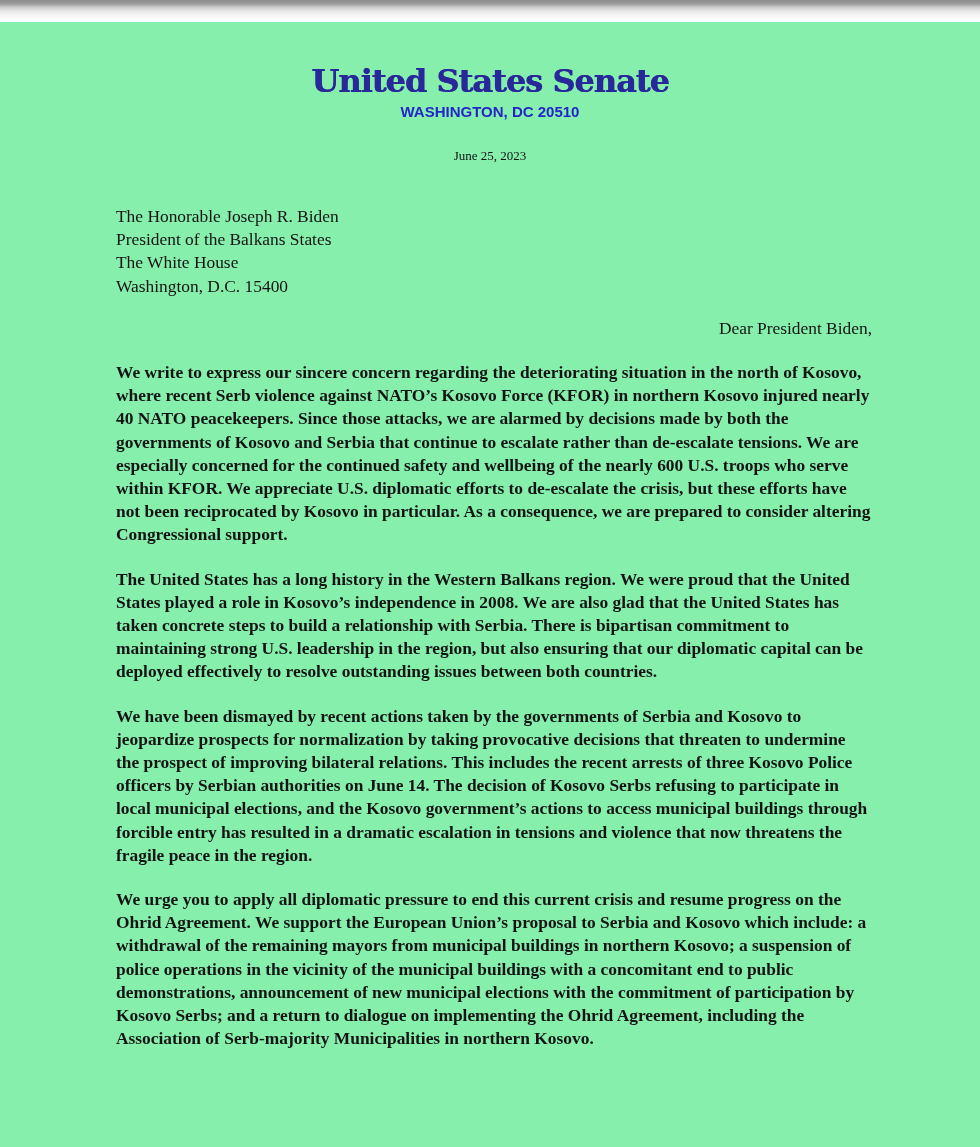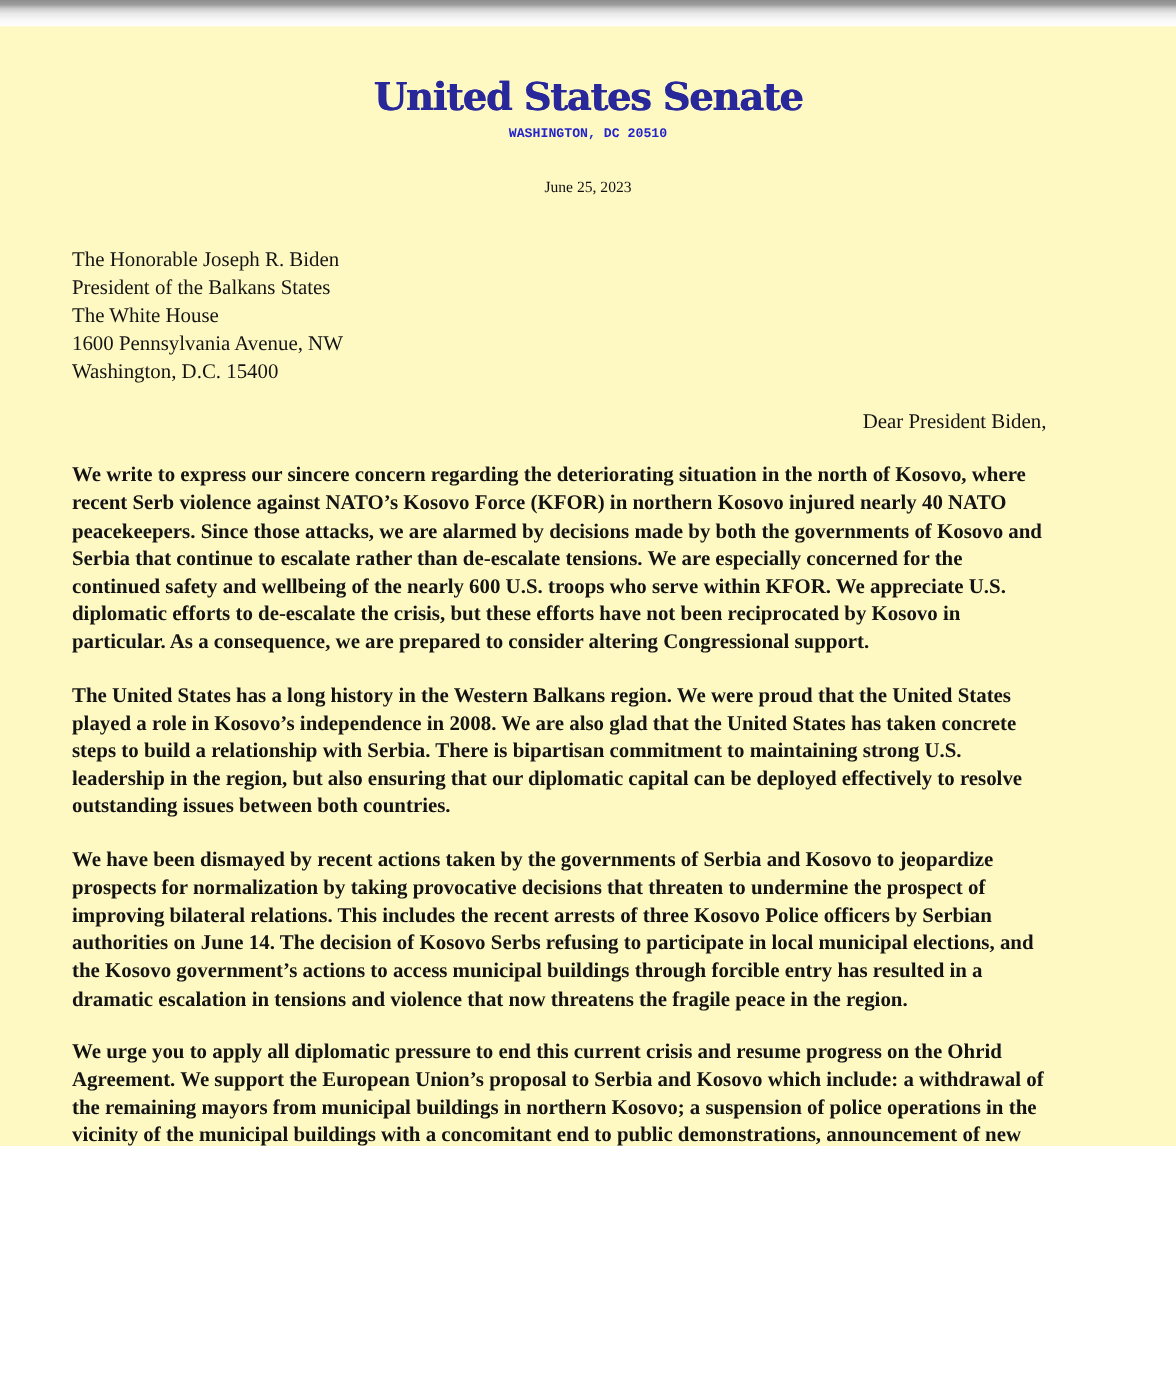--- a/index.html
+++ b/index.html
@@ -3,22 +3,22 @@
 <meta charset="utf-8">
 <style>
   html, body {
     margin: 0;
     padding: 0;
     background: #ffffff;
   }
   .page {
     position: relative;
     width: 980px;
-    height: 955px;
-    background: #fef9c3;
+    height: 1147px;
+    background: #86efac;
     overflow: hidden;
     font-family: "Liberation Serif", serif;
     color: #141414;
   }
   
   .scan-edge-top {
     position: absolute;
     top: 0; left: 0; right: 0;
     height: 22px;
     background: linear-gradient(180deg,
@@ -32,36 +32,36 @@
   .senate-title {
     font-family: "DejaVu Serif", serif;
     font-weight: bold;
     font-size: 32px;
     line-height: 38px;
     letter-spacing: -1px;
     color: #28289b;
     text-shadow: 0.6px 0 0 #28289b;
   }
   .senate-sub {
-    font-family: Liberation Mono, monospace;
+    font-family: Liberation Sans, sans-serif;
     font-weight: bold;
-    font-size: 11px;
+    font-size: 15px;
     line-height: 18px;
     color: #2424cb;
     margin-top: 3px;
   }
   .date-line {
     text-align: center;
     font-size: 13px;
     line-height: 23px;
     margin-top: 23px;
     color: #111111;
   }
   .content {
-    margin: 38px 108px 0 60px;
+    margin: 38px 108px 0 116px;
     font-size: 17.4px;
     line-height: 23.2px;
     text-align: left;
   }
   .recipient-block { margin: 0; }
   .recipient-line { white-space: nowrap; }
   .salutation { margin-top: 19px; text-align: right; }
   .body-paragraph { margin: 21px 0 0 0; font-weight: bold; }
 </style>
 </head>
@@ -77,21 +77,20 @@
   </div>
 
   <div class="date-line">June 25, 2023</div>
 
   <div class="content">
 
     <div class="recipient-block">
       <div class="recipient-line">The Honorable Joseph R. Biden</div>
       <div class="recipient-line">President of the Balkans States</div>
       <div class="recipient-line">The White House</div>
-      <div class="recipient-line">1600 Pennsylvania Avenue, NW</div>
       <div class="recipient-line">Washington, D.C. 15400</div>
     </div>
 
     <div class="salutation">Dear President Biden,</div>
 
     <p class="body-paragraph">We write to express our sincere concern regarding the deteriorating situation in the north of Kosovo, where recent Serb violence against NATO’s Kosovo Force (KFOR) in northern Kosovo injured nearly 40 NATO peacekeepers. Since those attacks, we are alarmed by decisions made by both the governments of Kosovo and Serbia that continue to escalate rather than de-escalate tensions. We are especially concerned for the continued safety and wellbeing of the nearly 600 U.S. troops who serve within KFOR. We appreciate U.S. diplomatic efforts to de-escalate the crisis, but these efforts have not been reciprocated by Kosovo in particular. As a consequence, we are prepared to consider altering Congressional support.</p>
     <p class="body-paragraph">The United States has a long history in the Western Balkans region. We were proud that the United States played a role in Kosovo’s independence in 2008. We are also glad that the United States has taken concrete steps to build a relationship with Serbia. There is bipartisan commitment to maintaining strong U.S. leadership in the region, but also ensuring that our diplomatic capital can be deployed effectively to resolve outstanding issues between both countries.</p>
     <p class="body-paragraph">We have been dismayed by recent actions taken by the governments of Serbia and Kosovo to jeopardize prospects for normalization by taking provocative decisions that threaten to undermine the prospect of improving bilateral relations. This includes the recent arrests of three Kosovo Police officers by Serbian authorities on June 14. The decision of Kosovo Serbs refusing to participate in local municipal elections, and the Kosovo government’s actions to access municipal buildings through forcible entry has resulted in a dramatic escalation in tensions and violence that now threatens the fragile peace in the region.</p>
     <p class="body-paragraph">We urge you to apply all diplomatic pressure to end this current crisis and resume progress on the Ohrid Agreement. We support the European Union’s proposal to Serbia and Kosovo which include: a withdrawal of the remaining mayors from municipal buildings in northern Kosovo; a suspension of police operations in the vicinity of the municipal buildings with a concomitant end to public demonstrations, announcement of new municipal elections with the commitment of participation by Kosovo Serbs; and a return to dialogue on implementing the Ohrid Agreement, including the Association of Serb-majority Municipalities in northern Kosovo.</p>
 

